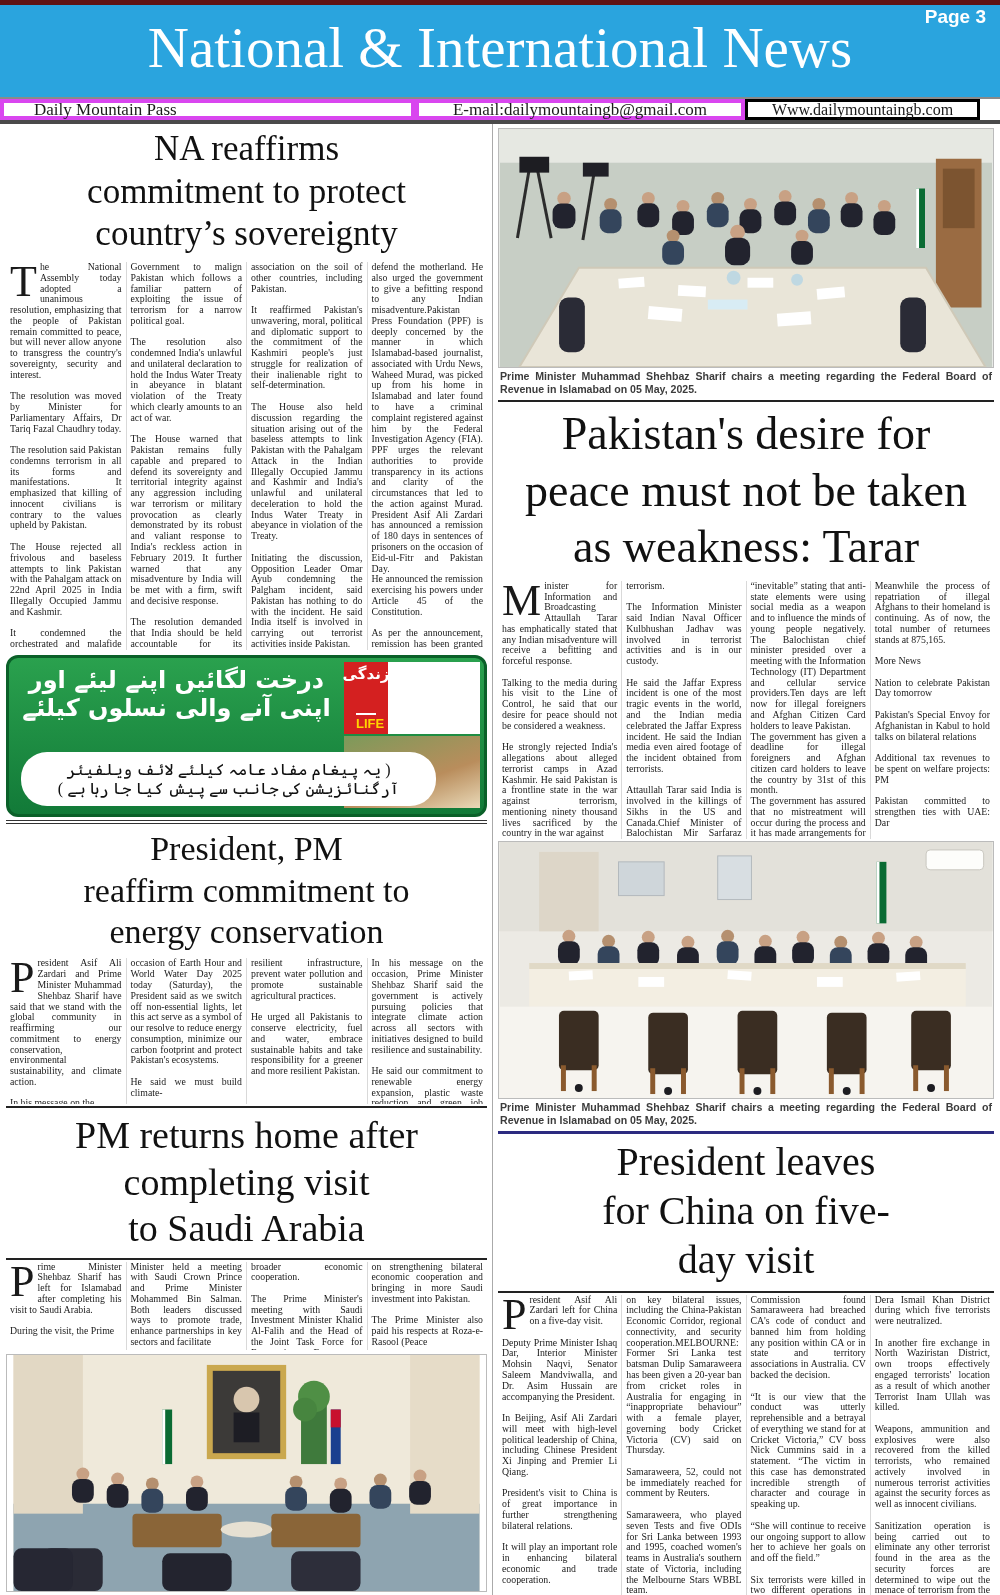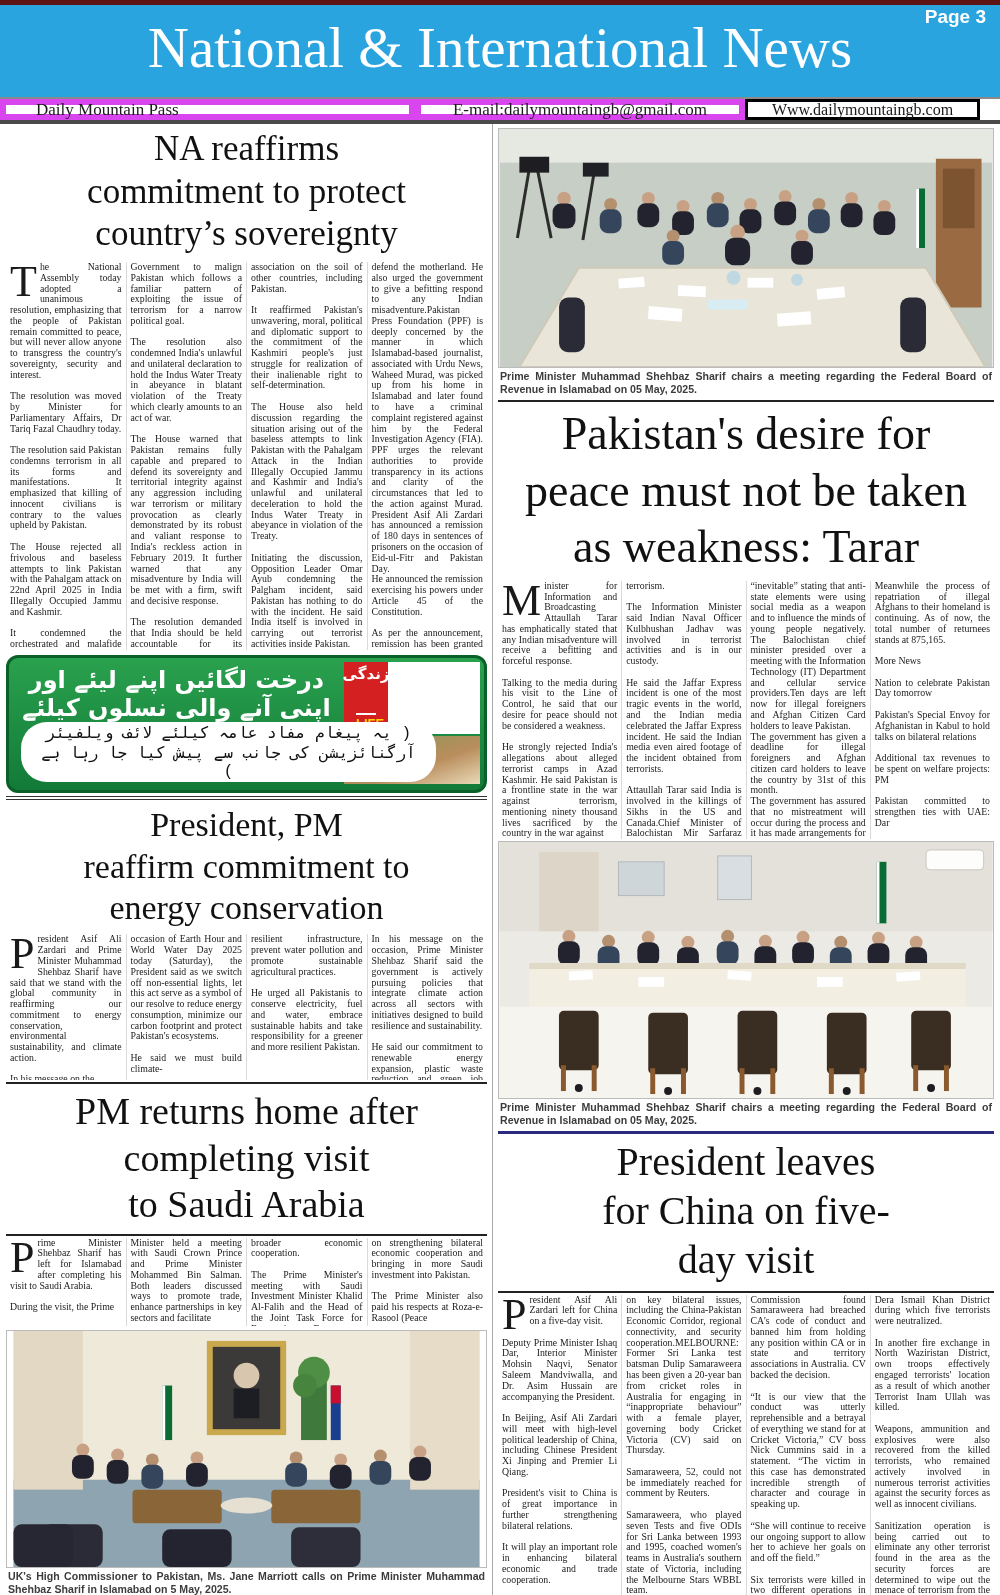--- a/index.html
+++ b/index.html
@@ -9,21 +9,21 @@
 
   
   .top-strip{height:5px;background:#5f1414;}
   .banner{background:#2aa4de;height:92px;position:relative;}
   .page-label{position:absolute;top:1px;right:14px;color:#fff;
       font-family:"Liberation Sans",sans-serif;font-weight:bold;font-size:19px;}
   .banner-title{text-align:center;color:#fff;font-size:57px;line-height:86px;
       font-family:"Liberation Serif",serif;white-space:nowrap;}
   .infobar{display:flex;height:27px;border-top:2px solid #8a8a8a;background:#fff;
       border-bottom:4px solid #4a4a4a;}
-  .infocell{border:6px solid #d946ef;display:flex;align-items:center;font-size:17px;}
+  .infocell{border:4px solid #d946ef;display:flex;align-items:center;font-size:17px;}
   .cell-pub{width:415px;padding-left:30px;}
   .cell-mail{width:330px;justify-content:center;}
   .cell-web{width:235px;justify-content:center;border:3px solid #000;font-size:16px;}
 
   
   .main{display:flex;align-items:flex-start;}
   .lcol{width:492px;padding:0 5px 0 6px;}
   .rcol{width:508px;padding:0 6px 0 5px;border-left:1px solid #aaa;}
 
   .headline{text-align:center;font-size:34px;line-height:1.22;white-space:pre-line;
@@ -39,26 +39,26 @@
   .rule2{border-top:2px solid #222;margin:2px 0;}
   .ruledouble{border-top:1px solid #333;border-bottom:1px solid #333;height:4px;margin:2px 0;}
   .rulepurple{border-top:3px solid #2c2a80;margin:2px 0;}
 
   .caption{font-family:"Liberation Sans",sans-serif;font-weight:bold;font-size:10.6px;
       line-height:1.25;color:#3c3c3c;text-align:justify;padding:2px 2px;}
 
   .photo{width:100%;border:1px solid #bbb;display:block;}
 
   
-  .ad{position:relative;height:138px;margin:5px 0 3px;background:linear-gradient(#2aa14e,#127a38);
+  .ad{position:relative;height:162px;margin:5px 0 3px;background:linear-gradient(#2aa14e,#127a38);
       border:3px solid #0b6029;border-radius:12px;overflow:hidden;}
   .ad-urdu1{position:absolute;top:8px;right:150px;left:10px;color:#fff;text-align:center;
       font-family:"DejaVu Sans",sans-serif;font-size:24px;font-weight:bold;direction:rtl;}
   .ad-pill{position:absolute;left:12px;right:48px;bottom:8px;background:#fff;border-radius:26px;
-      padding:1px 14px;text-align:center;font-family:Liberation Mono, monospace;font-size:16px;
+      padding:8px 14px;text-align:center;font-family:Liberation Serif, serif;font-size:16px;
       color:#111;direction:rtl;}
   .ad-logo{position:absolute;top:4px;right:4px;width:136px;height:72px;background:#fff;
       display:flex;font-family:"Liberation Sans",sans-serif;}
   .ad-photo-sliver{position:absolute;right:4px;top:78px;bottom:6px;width:136px;
       background:linear-gradient(160deg,#7c9a5a,#b98d5c 60%,#e9d9b8);}
   .zind{width:44px;background:#d42020;color:#fff;display:flex;flex-direction:column;
       align-items:center;justify-content:space-between;padding:3px 12px;}
   .zind .ur{font-family:"DejaVu Sans",sans-serif;font-size:15px;font-weight:bold;direction:rtl;}
   .zind .life{color:#ffd400;font-weight:bold;font-size:13px;border-top:2px solid #fff;width:100%;
       text-align:center;padding-top:1px;}

